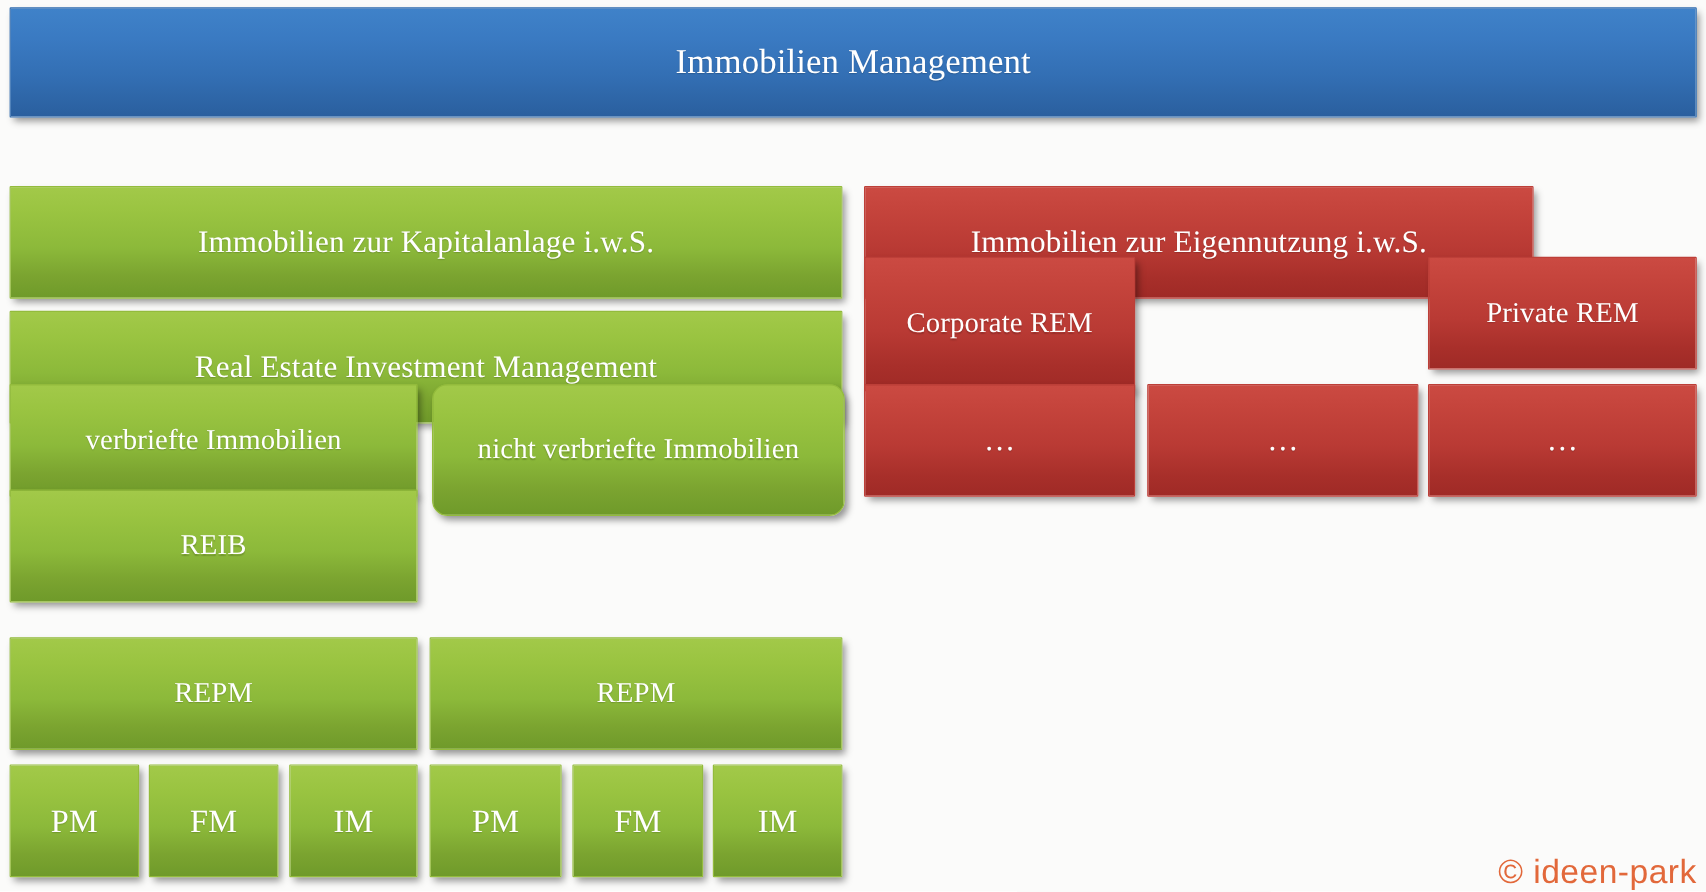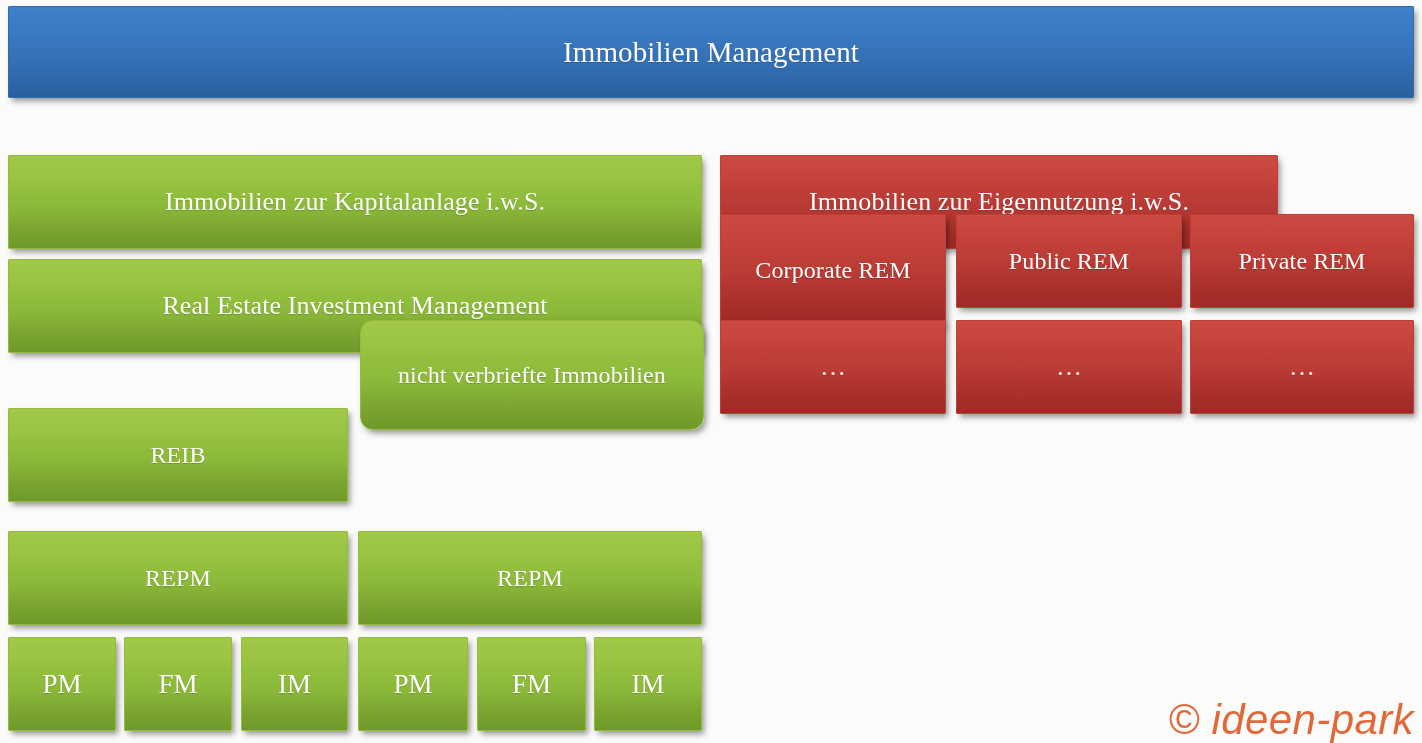--- a/index.html
+++ b/index.html
@@ -67,26 +67,25 @@
   .fs-md      { font-size: 24px; }
   .fs-sm      { font-size: 27px; }
   .fs-dots    { font-size: 26px; }
 
   
   #logo {
     position: absolute;
     right: 8px;
     bottom: 2px;
     color: #e2683a;
-    font-size: 42px;
+    font-size: 28px;
     font-weight: 400;
     white-space: nowrap;
     letter-spacing: 0.4px;
     line-height: 1;
-    font-style: italic;
   }
 </style>
 </head>
 <body>
 
 <div id="canvas">
 
   <div class="box blue fs-title" style="left:8px; top:6px; width:1406px; height:92px;">
     <span class="txt">Immobilien Management</span>
   </div>
@@ -100,28 +99,28 @@
   </div>
 
   <div class="box green fs-lg" style="left:8px; top:214px; width:694px; height:94px;justify-content:flex-end;">
     <span class="txt">Real Estate Investment Management</span>
   </div>
 
   <div class="box red fs-md" style="left:720px; top:214px; width:226px; height:112px;">
     <span class="txt">Corporate REM</span>
   </div>
 
-  <div class="box red fs-md" style="left:956px; top:214px; width:226px; height:94px;">
-    <span class="txt">Public REM</span>
-  </div>
 
   <div class="box red fs-md" style="left:1190px; top:214px; width:224px; height:94px;">
     <span class="txt">Private REM</span>
   </div>
 
+  <div class="box green fs-md" style="left:8px; top:320px; width:340px; height:94px;">
+    <span class="txt">verbriefte Immobilien</span>
+  </div>
 
   <div class="box green fs-md" style="left:360px; top:320px; width:344px; height:110px;border-radius:13px;">
     <span class="txt">nicht verbriefte Immobilien</span>
   </div>
 
   <div class="box red fs-dots" style="left:720px; top:320px; width:226px; height:94px;">
     <span class="txt">…</span>
   </div>
 
   <div class="box red fs-dots" style="left:956px; top:320px; width:226px; height:94px;">

